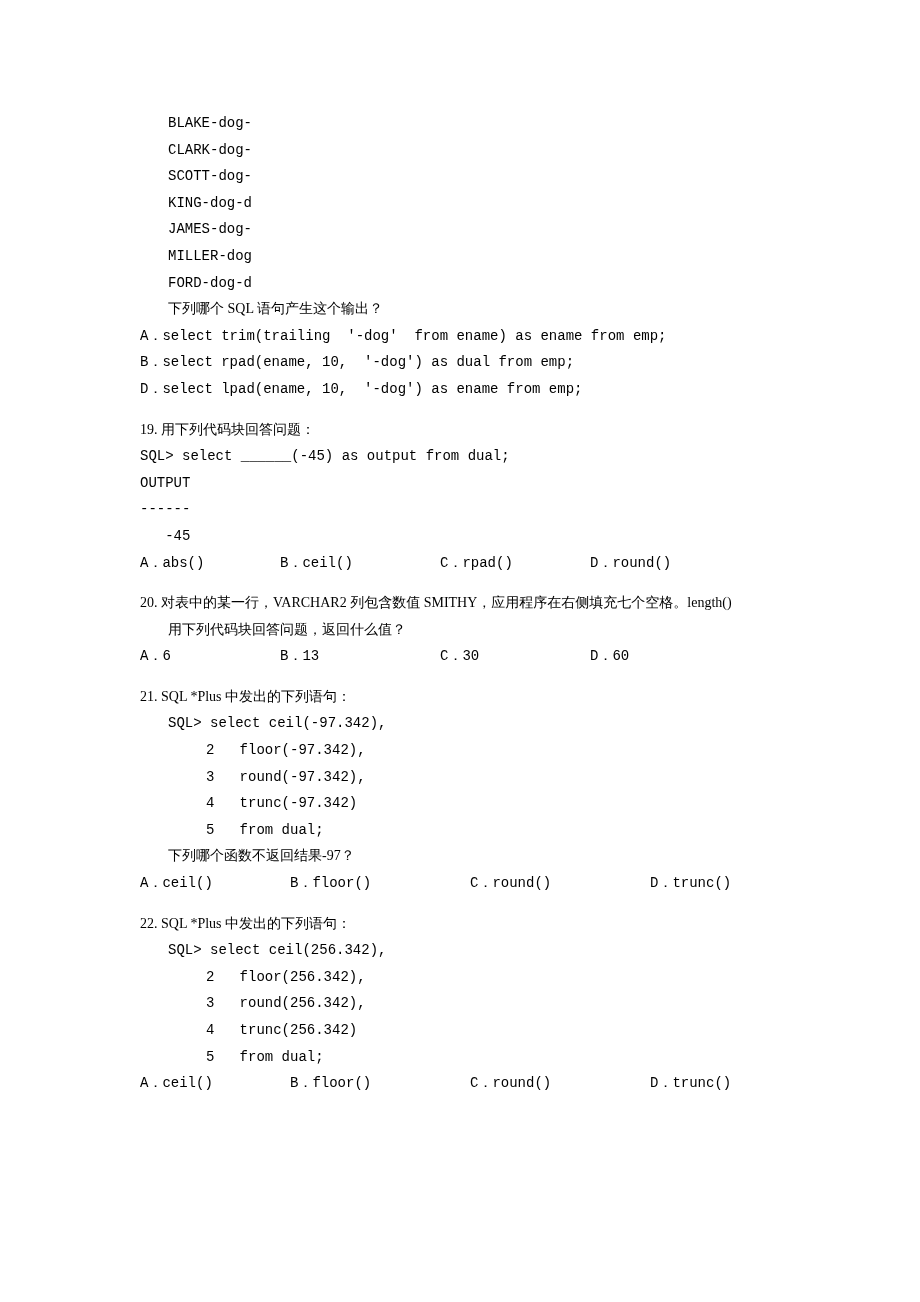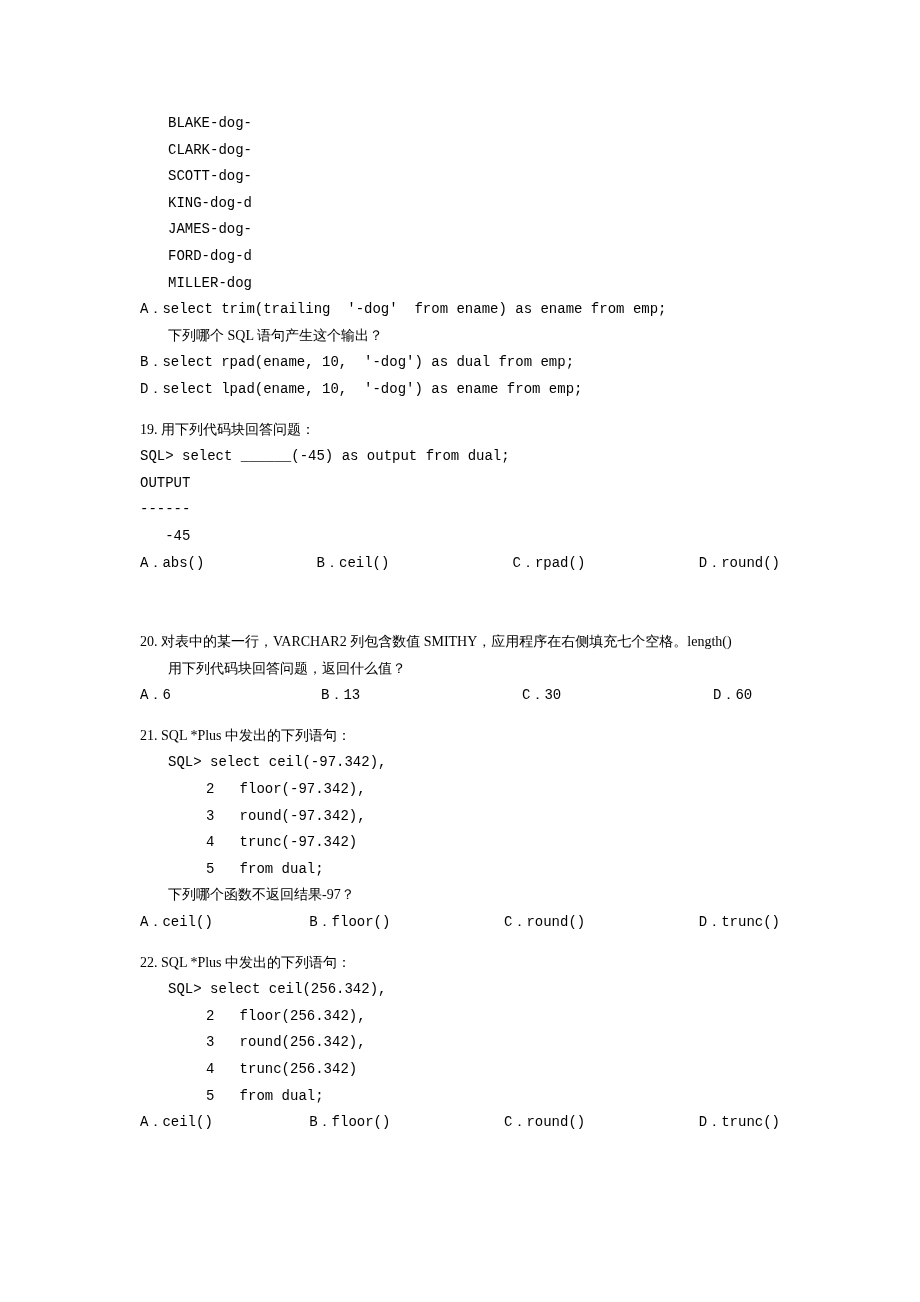--- a/index.html
+++ b/index.html
@@ -21,44 +21,42 @@
     font-family: "Courier New", monospace;
   }
   .line {
     white-space: pre;
   }
   .indent1 { padding-left: 28px; }
   .gap { height: 14px; }
   .choices {
     display: flex;
     white-space: pre;
-    gap: 41px;
   }
   .choices span {
     display: inline-block;
   }
   .q-line {
     white-space: pre-wrap;
-    margin-top: 39px;
   }
 </style>
 </head>
 <body>
 
 <div class="page">
 
   <div class="line indent1 mono">BLAKE-dog-</div>
   <div class="line indent1 mono">CLARK-dog-</div>
   <div class="line indent1 mono">SCOTT-dog-</div>
   <div class="line indent1 mono">KING-dog-d</div>
   <div class="line indent1 mono">JAMES-dog-</div>
+  <div class="line indent1 mono">MILLER-dog</div>
   <div class="line indent1 mono">FORD-dog-d</div>
-  <div class="line indent1 mono">MILLER-dog</div>
+  <div class="line indent1">下列哪个 SQL 语句产生这个输出？</div>
   <div class="line mono">A．select trim(trailing  '-dog'  from ename) as ename from emp;</div>
-  <div class="line indent1">下列哪个 SQL 语句产生这个输出？</div>
   <div class="line mono">B．select rpad(ename, 10,  '-dog') as dual from emp;</div>
   <div class="line mono">D．select lpad(ename, 10,  '-dog') as ename from emp;</div>
 
   <div class="gap"></div>
 
   <div class="line">19. 用下列代码块回答问题：</div>
   <div class="line mono">SQL&gt; select ______(-45) as output from dual;</div>
   <div class="line mono">OUTPUT</div>
   <div class="line mono">------</div>
   <div class="line mono">   -45</div>

